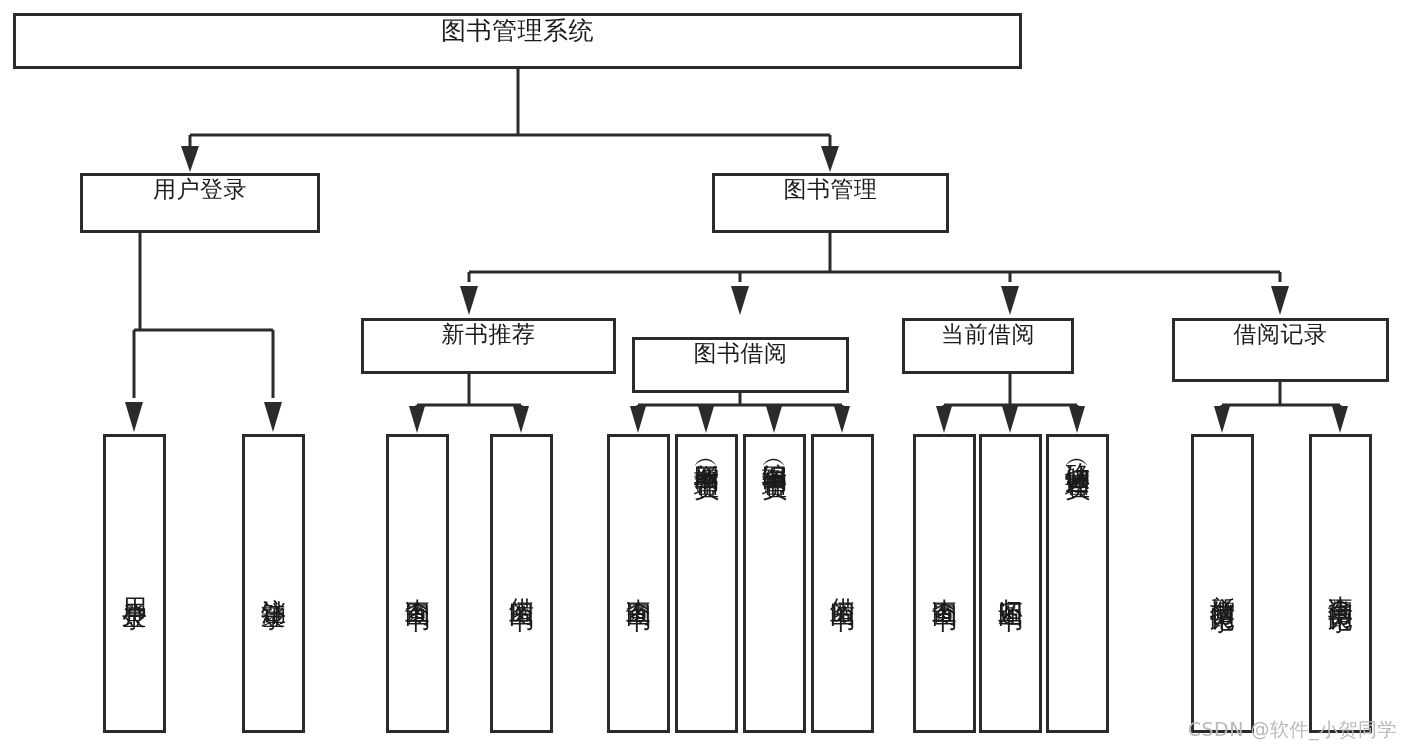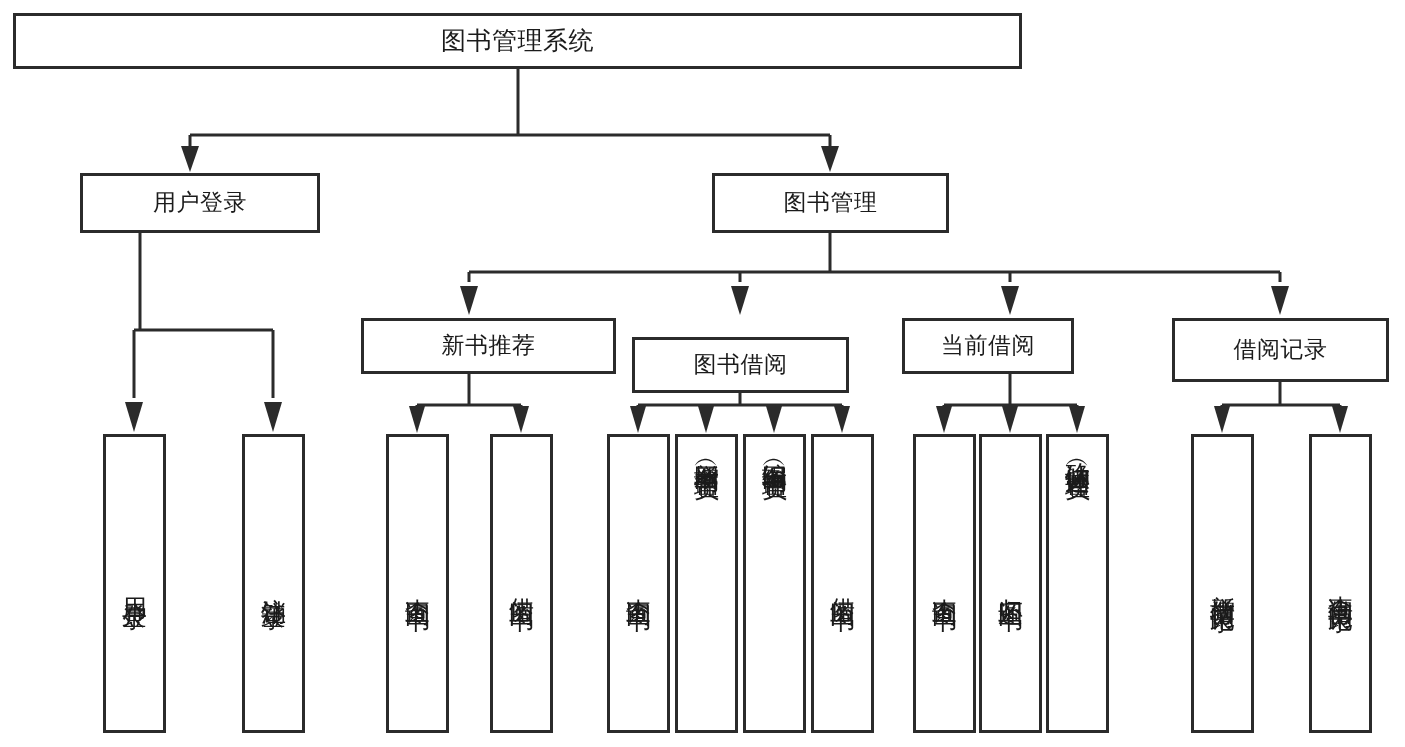--- a/index.html
+++ b/index.html
@@ -36,21 +36,21 @@
   #connectors polygon {
     fill: #2b2b2b;
   }
   
   .node {
     position: absolute;
     box-sizing: border-box;
     background: #ffffff;
     border: 3px solid #2b2b2b;
     display: flex;
-    align-items: center;
+    align-items: flex-start;
     justify-content: center;
     z-index: 2;
   }
   .node .label {
     display: block;
     line-height: 1.18;
     letter-spacing: 0.5px;
     color: #1b1b1b;
     text-align: center;
     white-space: nowrap;
@@ -238,14 +238,15 @@
   </div>
 
   <div class="node vert" style="left:1191px; top:434px; width:63px; height:299px;">
     <span class="label">新增借阅记录</span>
   </div>
 
   <div class="node vert" style="left:1309px; top:434px; width:63px; height:299px;">
     <span class="label">查询借阅记录</span>
   </div>
 
+  <div id="watermark">CSDN @软件_小贺同学</div>
 
 </div>
 
 </body></html>

